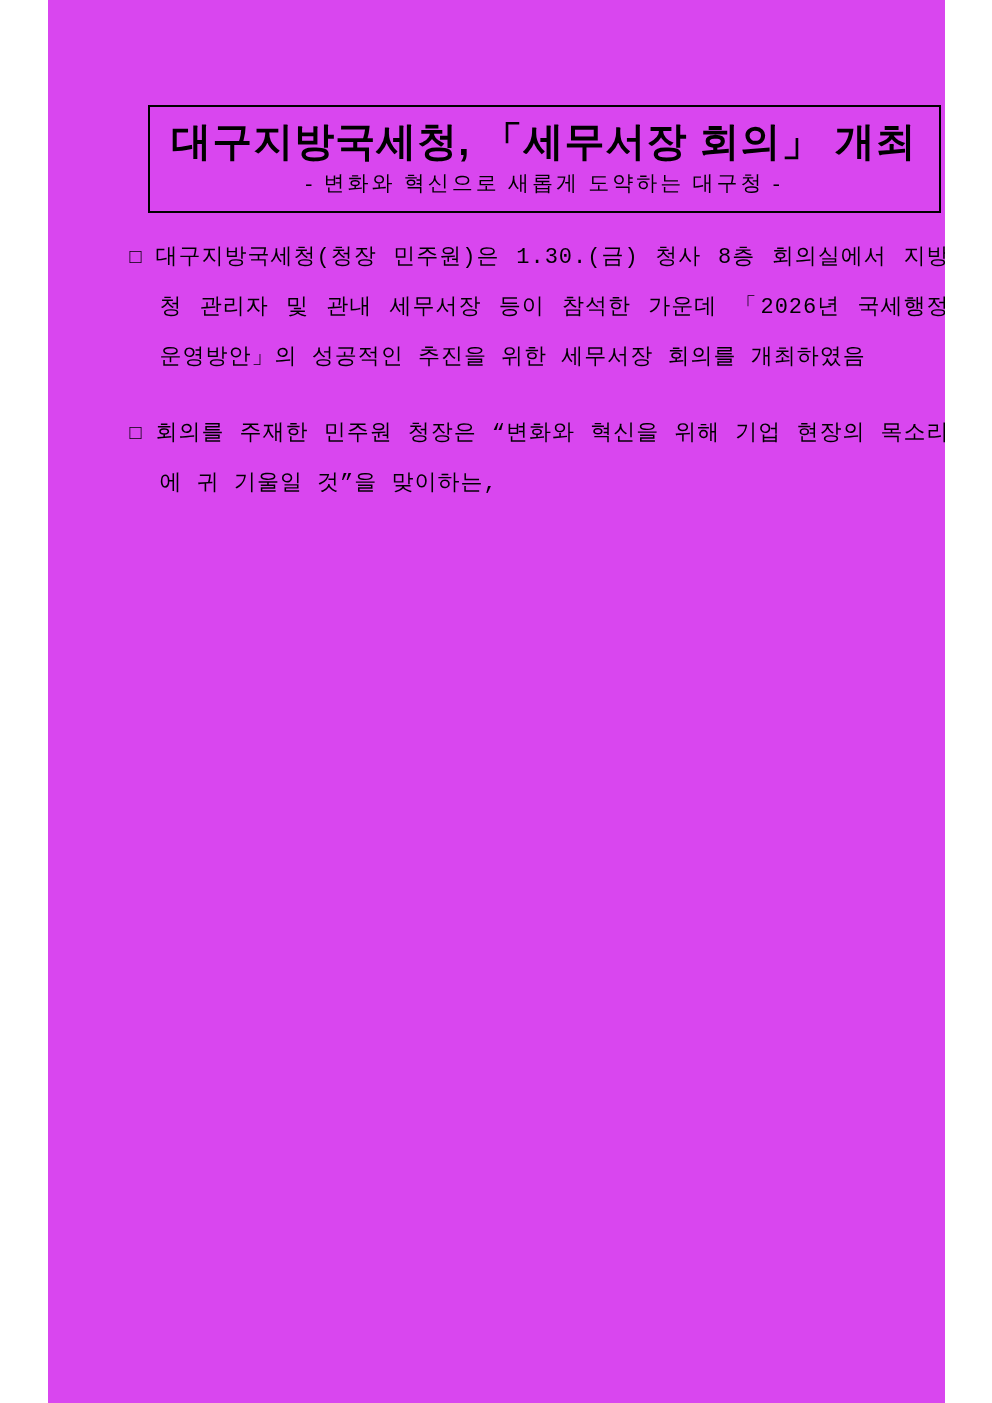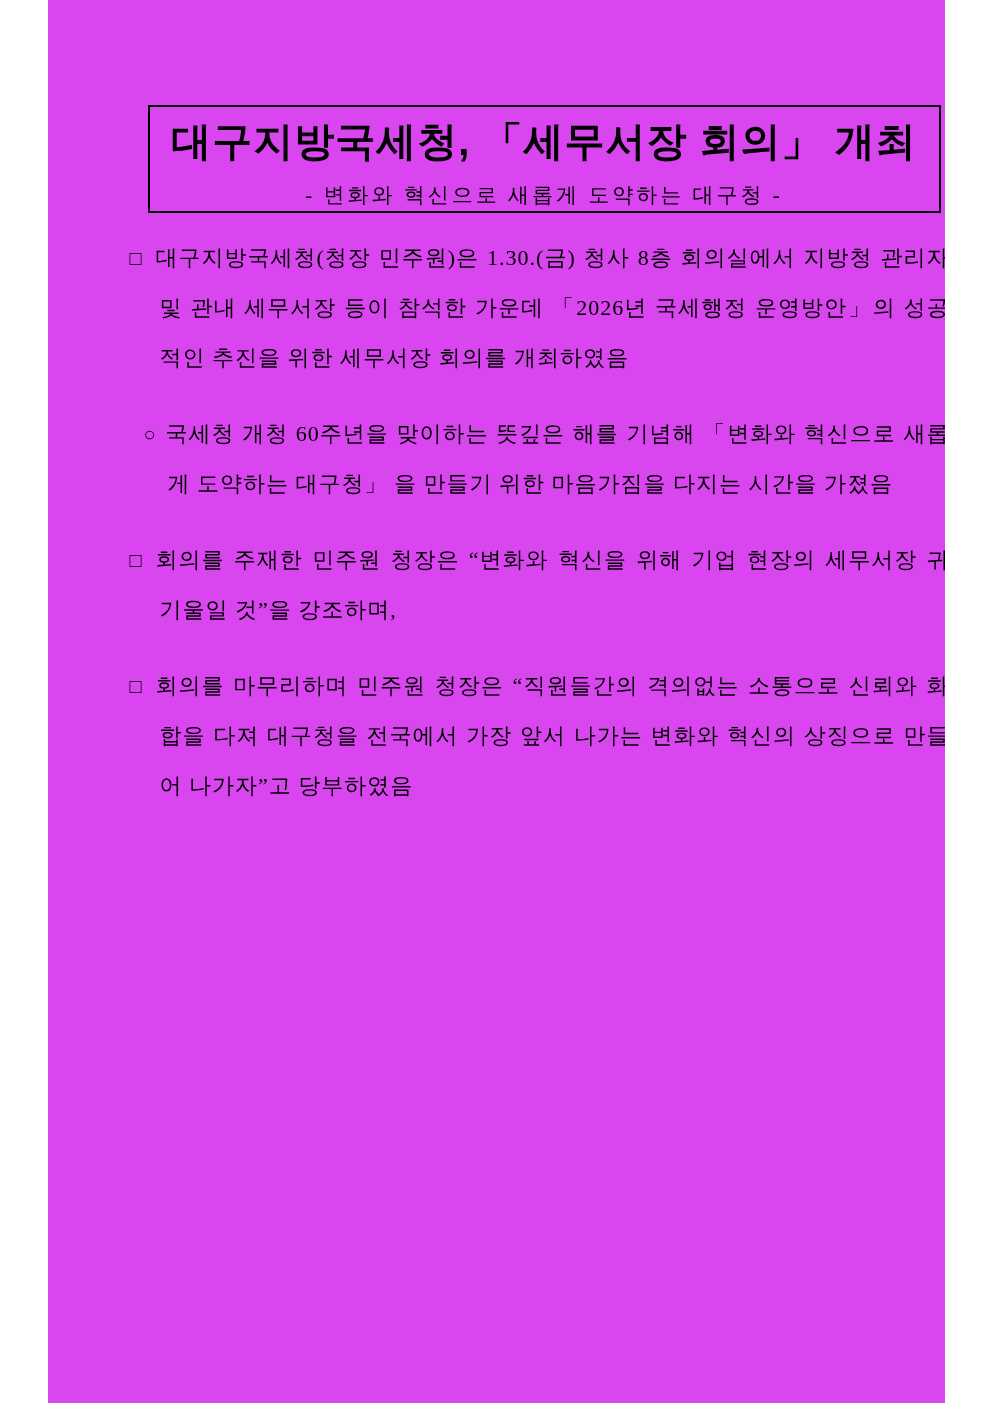--- a/index.html
+++ b/index.html
@@ -29,35 +29,36 @@
     font-size: 40px;
     font-weight: 800;
     letter-spacing: 1px;
     line-height: 1.3;
     white-space: nowrap;
   }
   .title-box .doc-subtitle {
     font-size: 21px;
     font-weight: 400;
     letter-spacing: 3px;
-    margin-top: 14px;
+    margin-top: 2px;
     white-space: nowrap;
   }
   .doc-body {
     position: absolute;
     left: 82px;
     top: 233px;
     width: 820px;
   }
   .para {
     font-size: 22px;
     line-height: 50px;
     letter-spacing: 1px;
     text-align: justify;
     text-justify: inter-word;
+    font-family: Liberation Mono, monospace;
   }
   .para .marker {
     display: inline-block;
     text-indent: 0;
     letter-spacing: 0;
   }
   .para.level-1 {
     padding-left: 30px;
     text-indent: -30px;
   }
@@ -79,29 +80,23 @@
     <div class="doc-subtitle">- 변화와 혁신으로 새롭게 도약하는 대구청 -</div>
   </div>
 
   <div class="doc-body">
 
     <div class="para level-1">
       <span class="marker">□</span><span>대구지방국세청(청장 민주원)은 1.30.(금) 청사 8층 회의실에서 지방청 관리자 및 관내 세무서장 등이 참석한 가운데 「2026년 국세행정 운영방안」의 성공적인 추진을 위한 세무서장 회의를 개최하였음</span>
     </div>
 
 
-    <div class="para level-2">
-      <span class="marker">○</span><span>국세청 개청 60주년을 맞이하는 뜻깊은 해를 기념해 「변화와 혁신으로 새롭게 도약하는 대구청」 을 만들기 위한 마음가짐을 다지는 시간을 가졌음</span>
-    </div>
 
     <div class="para level-1">
-      <span class="marker">□</span><span>회의를 주재한 민주원 청장은 “변화와 혁신을 위해 기업 현장의 세무서장 귀 기울일 것”을 강조하며,</span>
+      <span class="marker">□</span><span>회의를 주재한 민주원 청장은 “변화와 혁신을 위해 기업 현장의 목소리에 귀 기울일 것”을 맞이하는,</span>
     </div>
 
 
 
-    <div class="para level-1">
-      <span class="marker">□</span><span>회의를 마무리하며 민주원 청장은 “직원들간의 격의없는 소통으로 신뢰와 화합을 다져 대구청을 전국에서 가장 앞서 나가는 변화와 혁신의 상징으로 만들어 나가자”고 당부하였음</span>
-    </div>
 
   </div>
 
 </div>
 
 </body></html>

